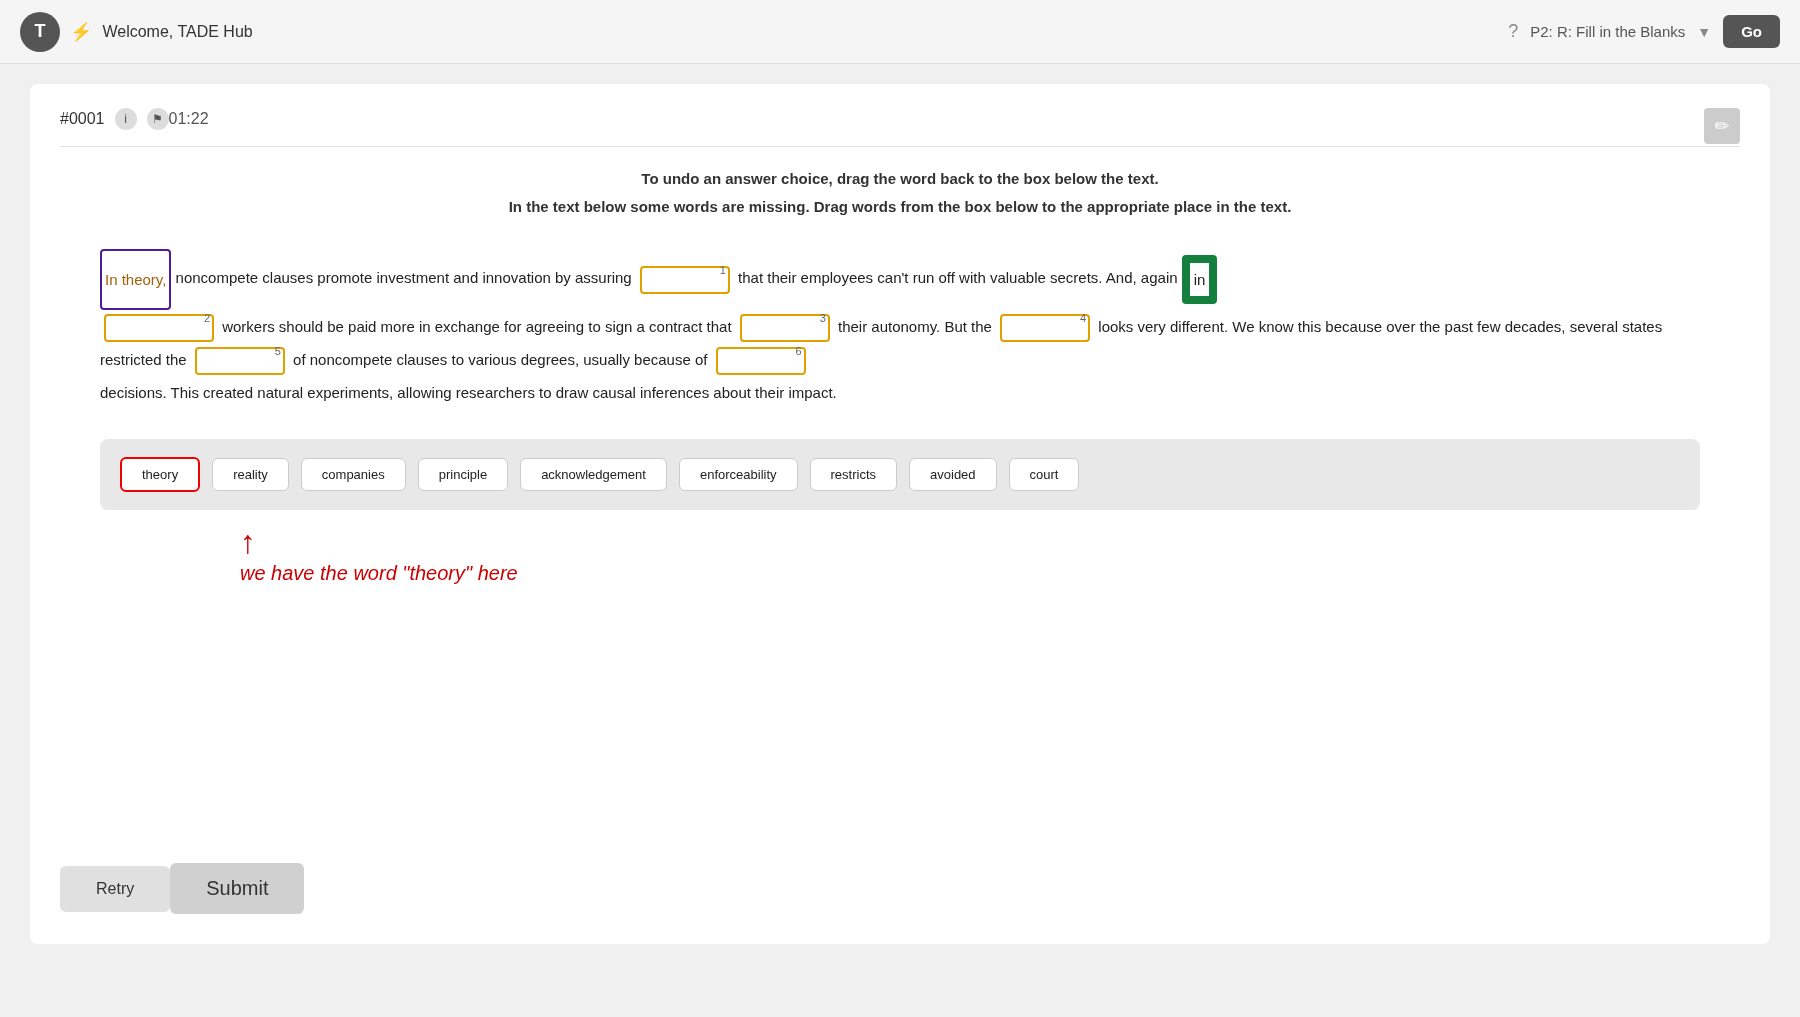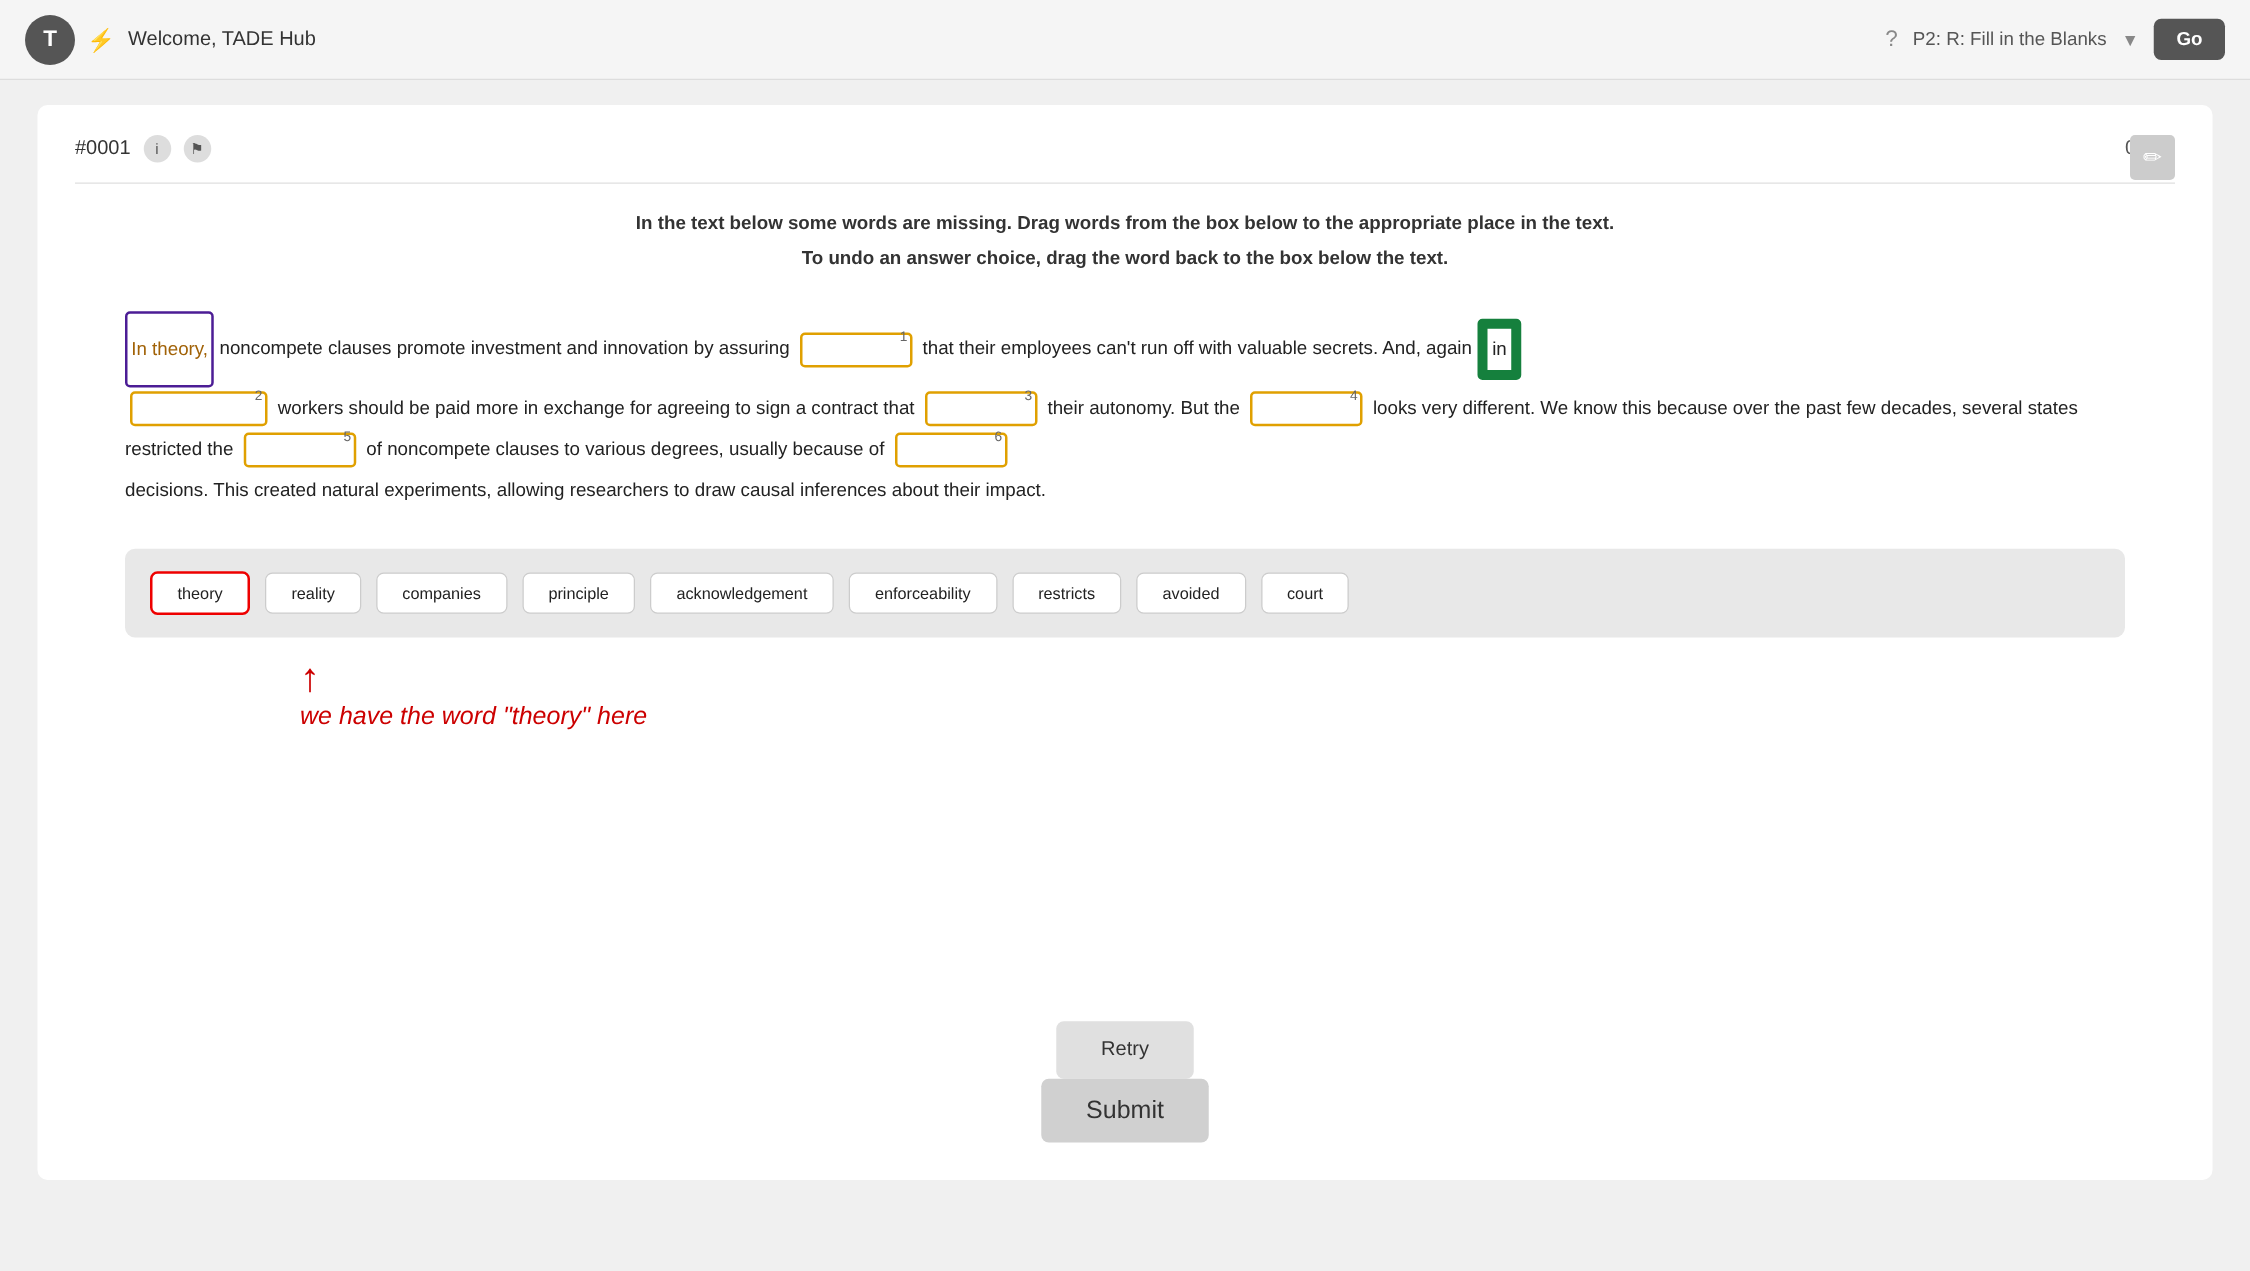--- a/index.html
+++ b/index.html
@@ -81,21 +81,21 @@
       border-radius: 8px;
       padding: 24px 30px;
       min-height: 860px;
       position: relative;
     }
 
     
     .question-header {
       display: flex;
       align-items: center;
-      justify-content: space-between;
+      justify-content: flex-start;
       margin-bottom: 16px;
     }
     .question-id-section {
       display: flex;
       align-items: center;
       gap: 10px;
     }
     .question-id {
       font-size: 16px;
       color: #333;
@@ -256,21 +256,20 @@
     }
 
     
     .bottom-buttons {
       position: absolute;
       bottom: 30px;
       left: 30px;
       right: 30px;
       display: flex;
       align-items: center;
-      flex-direction: column;
     }
     .retry-button {
       background: #e0e0e0;
       border: none;
       border-radius: 6px;
       padding: 14px 36px;
       font-size: 16px;
       color: #333;
       cursor: pointer;
       font-weight: 500;
@@ -312,22 +311,22 @@
       <div class="info-icon">⚑</div>
     </div>
     <span class="timer">01:22</span>
   </div>
 
   <hr class="divider">
 
   <div class="edit-icon-corner">✏</div>
 
   <div class="instructions">
+    <p><strong>To undo an answer choice, drag the word back to the box below the text.</strong></p>
     <p><strong>In the text below some words are missing. Drag words from the box below to the appropriate place in the text.</strong></p>
-    <p><strong>To undo an answer choice, drag the word back to the box below the text.</strong></p>
   </div>
 
   <div class="passage">
     <span class="highlighted-phrase">In theory,</span><span> noncompete clauses promote investment and innovation by assuring</span>
     <span class="blank-box">
       <span class="blank-number">1</span>
     </span><span> that their employees can't run off with valuable secrets. And, again </span><span class="word-highlight-orange">in</span>
     <br>
     <span class="blank-box" style="min-width:110px;">
       <span class="blank-number">2</span>

